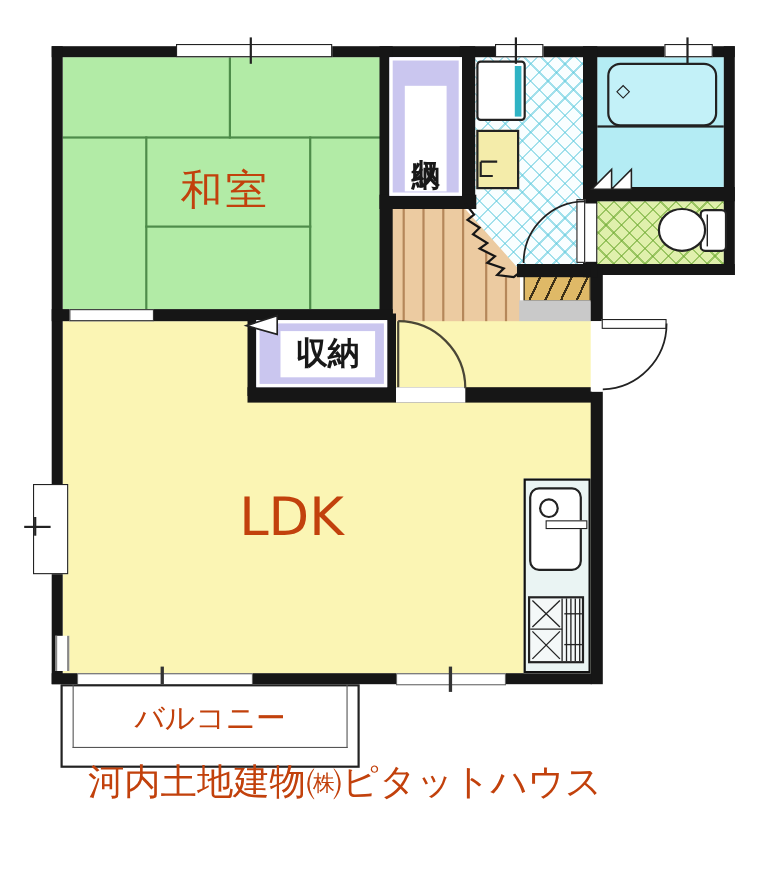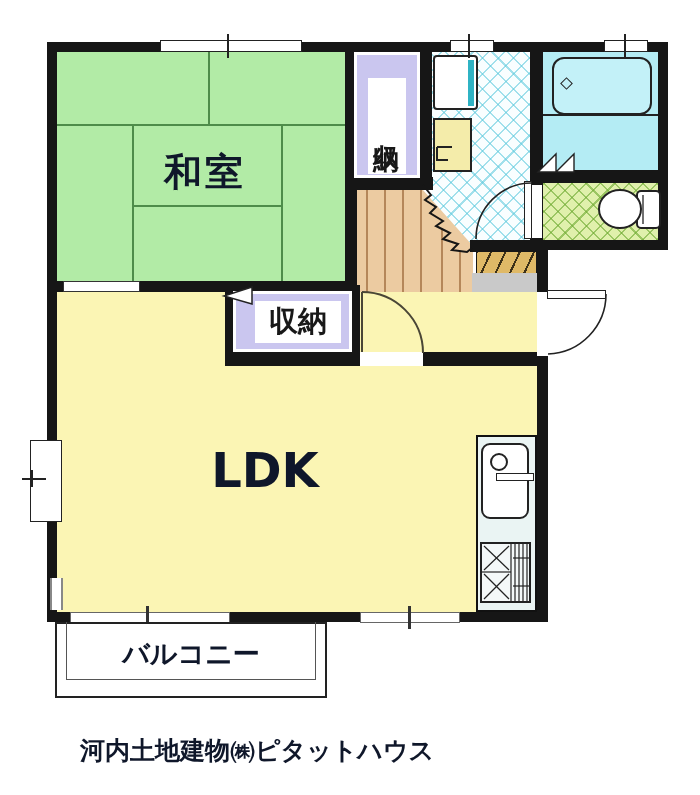--- a/index.html
+++ b/index.html
@@ -3,21 +3,21 @@
 <meta charset="utf-8">
 <style>
   html,body{margin:0;padding:0;background:#ffffff;}
   #plan{position:relative;width:700px;height:795px;background:#ffffff;overflow:hidden;
         font-family:"DejaVu Sans","Liberation Sans",sans-serif;}
   .abs{position:absolute;}
   .wall{position:absolute;background:var(--wall-black,#161616);}
   .gap{position:absolute;background:#ffffff;}
   .leaf{position:absolute;background:#ffffff;border:1.5px solid #222;box-sizing:border-box;}
   .lbl{position:absolute;display:flex;align-items:center;justify-content:center;
-       font-weight:bold;color:#0f172a;line-height:1.05;}
+       font-weight:normal;color:#c2410c;line-height:1.05;}
   .vtext{writing-mode:vertical-rl;text-orientation:upright;letter-spacing:2px;}
   .tline{position:absolute;background:#4e8c4a;}
   .sline{position:absolute;background:#b5875a;}
   .win{position:absolute;background:#ffffff;border:1.5px solid #222;box-sizing:border-box;}
   .tick{position:absolute;background:#222;}
   .room-tatami{background:var(--tatami-green,#b2eba6);}
   .room-bath{background:var(--bathroom-cyan,#b4ecf4);}
   .room-ldk{background:var(--ldk-yellow,#fbf5b4);}
   .room-hall{background:var(--hall-wood,#eccba1);
      clip-path:polygon(0% 0%,57.6% 0%,100% 34.4%,100% 100%,0% 100%);}
@@ -175,17 +175,17 @@
 
   <div class="lbl" style="left:150px;top:150px;width:110px;height:46px;font-size:38px;letter-spacing:3px;">
     <span>和室</span>
   </div>
   <div class="lbl" style="left:55px;top:634px;width:272px;height:40px;font-size:27px;">
     <span>バルコニー</span>
   </div>
   <div class="lbl" style="left:205px;top:440px;width:120px;height:60px;font-size:48px;">
     <span>LDK</span>
   </div>
-  <div class="lbl" style="left:80px;top:730px;width:560px;height:42px;font-size:25px;justify-content:flex-start;text-align:right;">
+  <div class="lbl" style="left:80px;top:690px;width:560px;height:42px;font-size:33px;justify-content:flex-start;text-align:right;">
     <span>河内土地建物㈱ピタットハウス</span>
   </div>
 
 </div>
 
 </body></html>

